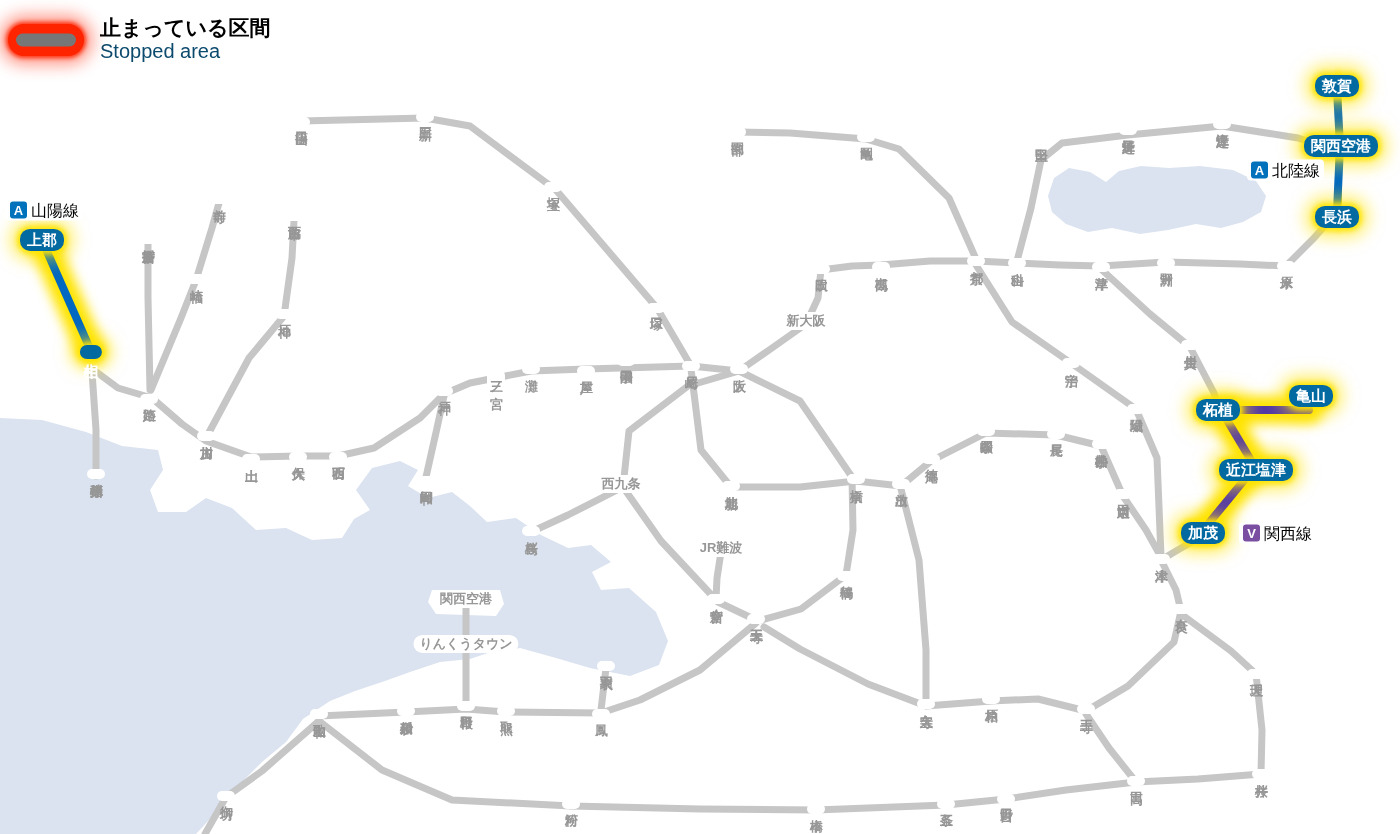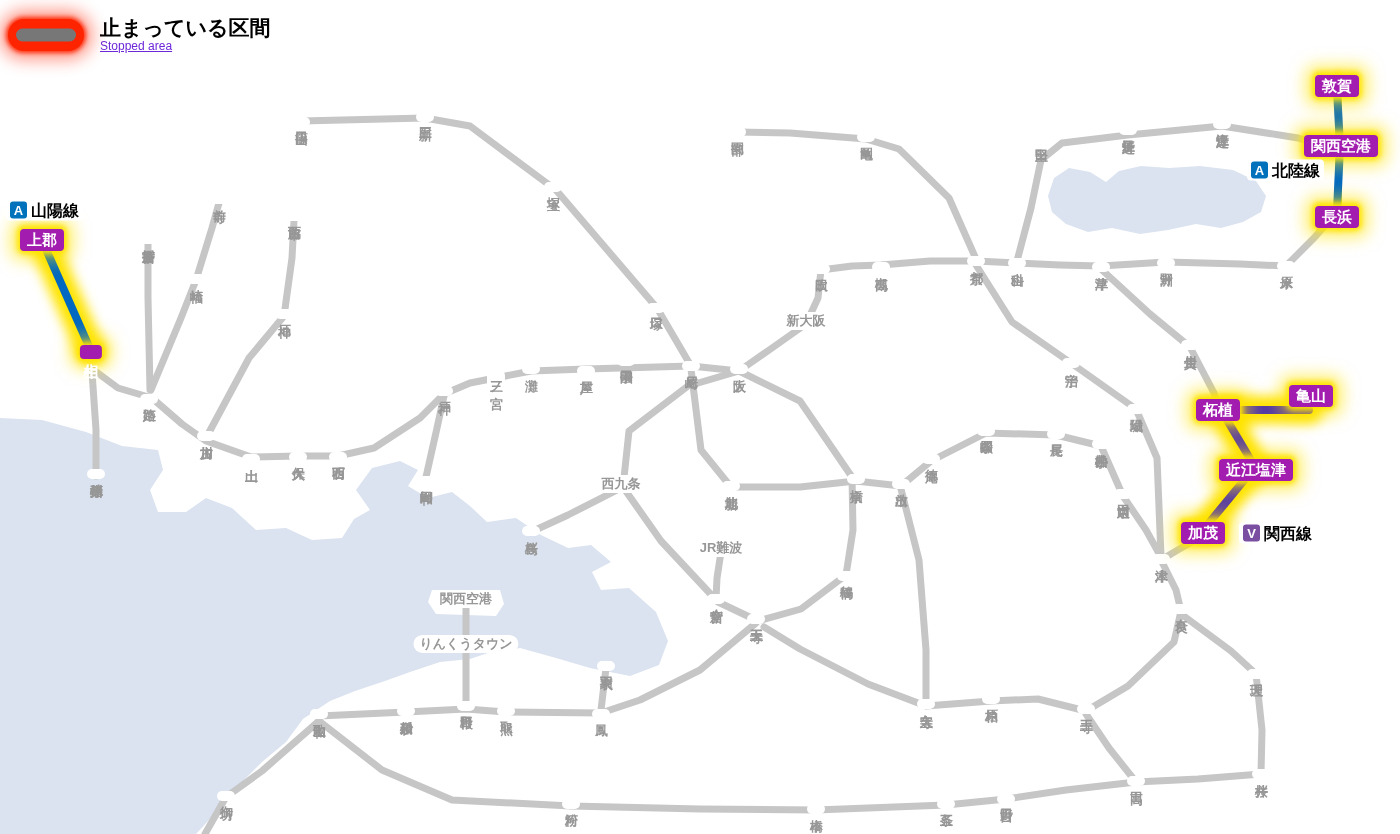--- a/index.html
+++ b/index.html
@@ -15,52 +15,52 @@
 
   
   .st{
     position:absolute;transform:translate(-50%,-50%);
     background:#fff;color:#979797;font-weight:bold;font-size:13px;line-height:1.08;
     border-radius:9px;white-space:nowrap;text-align:center;z-index:3;
   }
   .st.v{writing-mode:vertical-rl;text-orientation:upright;padding:5px 2px;}
   .st.h{padding:2px 6px;}
   .st.st-black{
-    background:#a21caf;color:#fff;font-size:15px;border-radius:4px;z-index:4;
+    background:#0369a1;color:#fff;font-size:15px;border-radius:10px;z-index:4;
     box-shadow:0 0 5px 3px rgba(255,228,0,.95),0 0 16px 10px rgba(255,228,0,.55);
   }
   .st.st-black.h{padding:3px 7px;}
   .st.st-black.v{padding:7px 3px;}
 
   
   .badge{
     position:absolute;transform:translate(0,-50%);
     background:#fff;border-radius:4px;padding:2px 4px;
     display:flex;align-items:center;gap:4px;z-index:5;white-space:nowrap;
   }
   .badge-letter{
     width:17px;height:17px;color:#fff;font-size:13px;font-weight:bold;
     display:flex;align-items:center;justify-content:center;border-radius:3px;flex:0 0 auto;
   }
-  .badge-name{color:#000;font-size:16px;font-weight:bold;line-height:1;}
+  .badge-name{color:#000;font-size:16px;font-weight:normal;line-height:1;}
 
   
   .legend{position:absolute;left:8px;top:16px;display:flex;align-items:flex-start;gap:36px;z-index:6;}
   .legend-item{display:flex;align-items:center;gap:16px;}
   .chip{position:relative;width:76px;height:32px;border-radius:16px;flex:0 0 auto;}
   .chip .bar{
     position:absolute;left:8px;right:8px;top:50%;height:13px;transform:translateY(-50%);
     background:#777;border-radius:7px;
   }
   .chip-stopped{background:var(--stopped);box-shadow:0 0 4px 2px rgba(255,36,0,.9),0 0 16px 9px rgba(255,36,0,.45);}
   .chip-delayed{background:var(--delayed);box-shadow:0 0 4px 2px rgba(255,228,0,.9),0 0 16px 9px rgba(255,228,0,.5);}
   .legend-text{display:flex;flex-direction:column;}
   .legend-text .ja{font-size:21px;font-weight:bold;color:#000;line-height:1.15;}
   .legend-text .ja .suffix{font-size:14px;}
-  .legend-text .en{font-size:12px;color:#6d28d9;line-height:1.15;text-decoration:underline;}
+  .legend-text .en{font-size:20px;color:#0c4a6e;line-height:1.15;}
 </style>
 </head>
 <body>
 
 <div class="screen">
 
   <svg id="map-svg" width="1400" height="834" viewBox="0 0 1400 834">
     <defs>
       <filter id="glow-blur" x="-60%" y="-60%" width="220%" height="220%">
         <feGaussianBlur stdDeviation="6"></feGaussianBlur>

